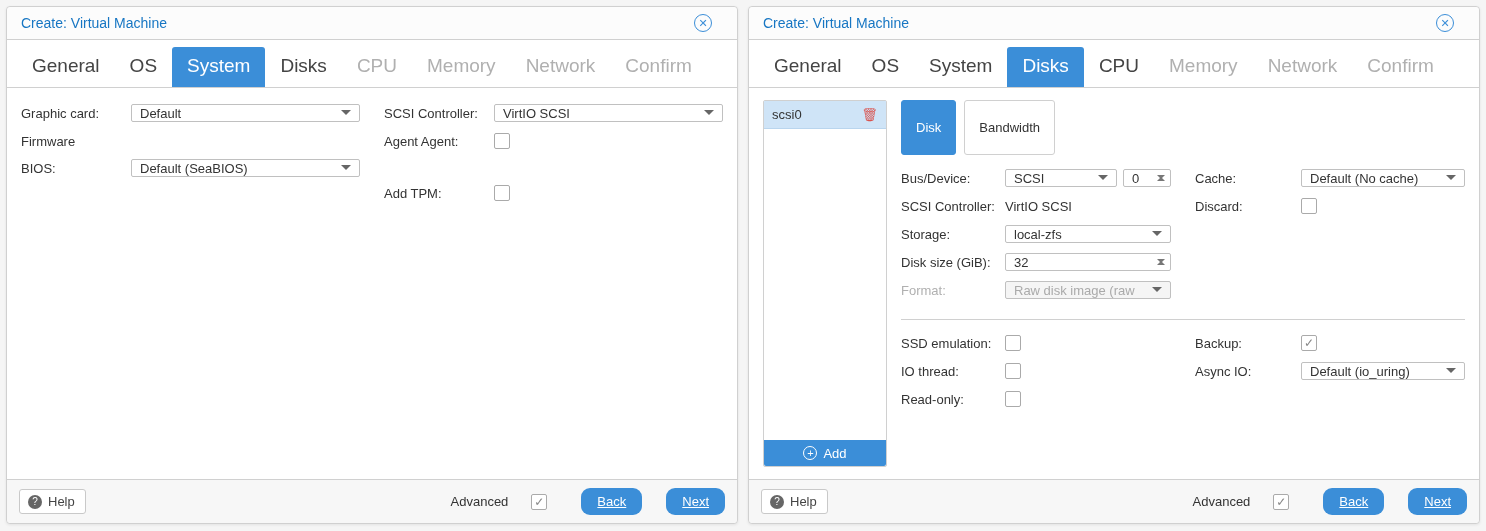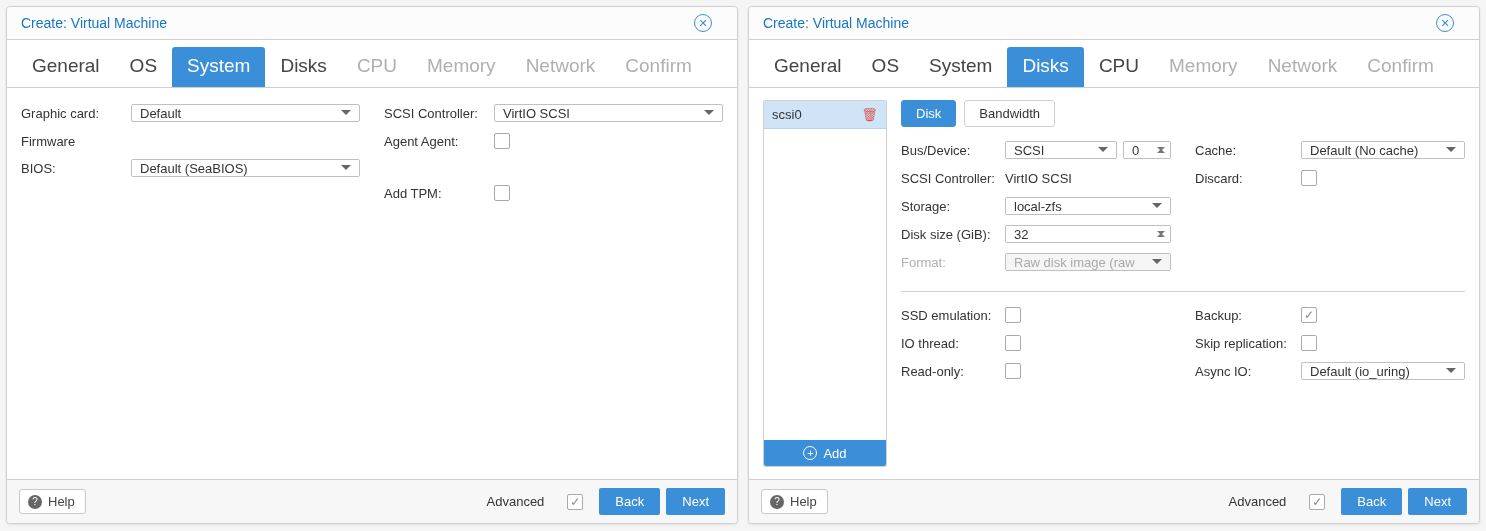--- a/index.html
+++ b/index.html
@@ -26,34 +26,34 @@
   .num::before, .num::after { content: ""; position: absolute; right: 5px; border: 4px solid transparent; }
   .num::before { border-bottom-color: #777; top: 3px; }
   .num::after  { border-top-color: #777; bottom: 3px; }
   .checkbox { width: 16px; height: 16px; border: 1px solid #aaa; border-radius: 2px; display: inline-flex; align-items: center; justify-content: center; background: #fff; color: #888; font-size: 12px; }
   .checkbox.checked::after { content: "✓"; }
   .footer { border-top: 1px solid #d0d0d0; padding: 8px 12px; display: flex; align-items: center; background: #f7f7f7; border-radius: 0 0 4px 4px; }
   .help-btn { border: 1px solid #c9c9c9; background: #fff; border-radius: 3px; padding: 4px 10px 4px 8px; display: inline-flex; align-items: center; gap: 6px; cursor: pointer; color: #444; }
   .help-btn .qmark { width: 14px; height: 14px; border-radius: 50%; background: #666; color: #fff; font-size: 10px; display: flex; align-items: center; justify-content: center; }
   .spacer { flex: 1; }
   .adv { display: inline-flex; align-items: center; gap: 23px; margin-right: 10px; color: #333; }
-  .btn { background: #3b8ed8; color: #fff; border: 0; border-radius: 2px; padding: 6px 16px; cursor: pointer; font-size: 13px; margin-left: 6px; }
+  .btn { background: #3b8ed8; color: #fff; border: 0; border-radius: 9px; padding: 6px 16px; cursor: pointer; font-size: 13px; margin-left: 24px; text-decoration: underline; }
 
   
   .disks-body { display: flex; height: 100%; }
   .disk-side { width: 124px; border: 1px solid #d0d0d0; border-radius: 2px; display: flex; flex-direction: column; background: #fff; margin-right: 14px; }
   .disk-list { flex: 1; }
   .disk-item { display: flex; align-items: center; justify-content: space-between; padding: 6px 8px; }
   .disk-item.selected { background: #cfe4f7; border-bottom: 1px solid #b9d5ee; }
   .trash { color: #d9534f; cursor: pointer; font-size: 13px; }
   .add-btn { background: #3b8ed8; color: #fff; border: 0; border-radius: 0 0 2px 2px; height: 26px; display: flex; align-items: center; justify-content: center; gap: 6px; cursor: pointer; }
   .plus-circle { width: 14px; height: 14px; border: 1.5px solid #fff; border-radius: 50%; display: flex; align-items: center; justify-content: center; font-size: 11px; line-height: 1; }
   .disk-main { flex: 1; }
   .subtabs { display: flex; gap: 8px; margin-bottom: 10px; }
-  .subtab { padding: 5px 14px; border: 1px solid #d0d0d0; border-radius: 3px; background: #fff; cursor: pointer; }
+  .subtab { padding: 19px 14px; border: 1px solid #d0d0d0; border-radius: 3px; background: #fff; cursor: pointer; }
   .subtab.active { background: #3b8ed8; color: #fff; border-color: #3b8ed8; }
   .hr { height: 1px; background: #d0d0d0; margin: 14px 0 10px 0; }
   .row-split { display: flex; gap: 6px; flex: 1; }
   .row-split .select { flex: 1; }
   .row-split .num { width: 48px; flex: none; }
   .col-left .field-label { width: 104px; }
   .col-right .field-label { width: 106px; }
 </style>
 </head>
 <body>
@@ -222,24 +222,20 @@
               <span class="field-label">Read-only:</span>
               <span class="checkbox"></span>
             </div>
           </div>
           <div class="col-right">
             <div class="field-row">
               <span class="field-label">Backup:</span>
               <span class="checkbox checked"></span>
             </div>
             <div class="field-row">
-              <span class="field-label">Skip replication:</span>
-              <span class="checkbox"></span>
-            </div>
-            <div class="field-row">
               <span class="field-label">Async IO:</span>
               <div class="select">
                   <span>Default (io_uring)</span>
                 </div>
             </div>
           </div>
         </div>
       </div>
     </div>
   </div>

